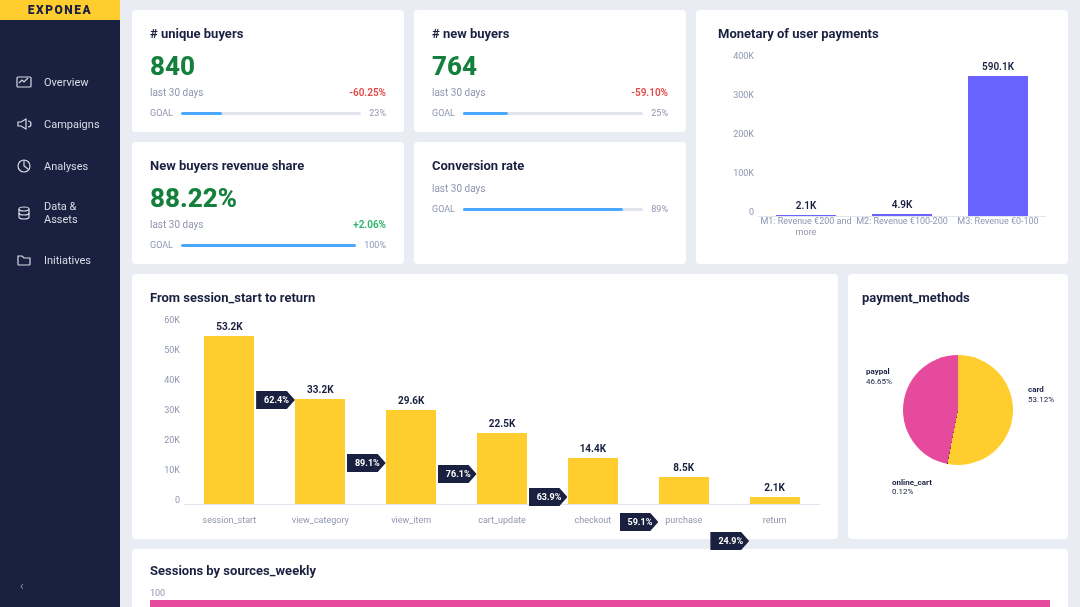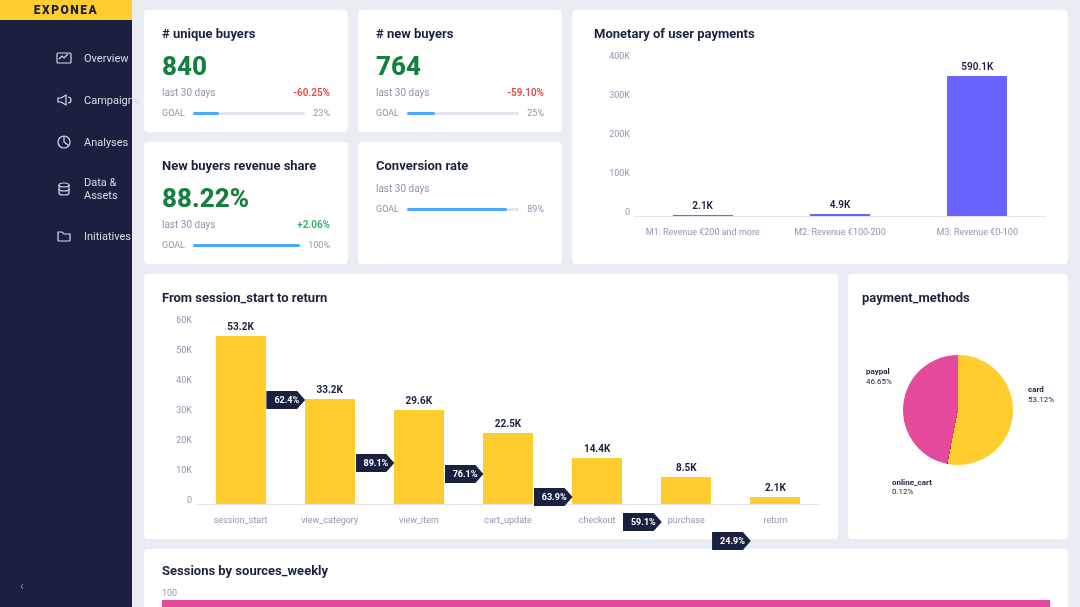--- a/index.html
+++ b/index.html
@@ -1,28 +1,28 @@
 <!DOCTYPE html>
 <html><head>
 <meta charset="utf-8">
 <style>
 * { margin:0; padding:0; box-sizing:border-box; font-family:-apple-system,BlinkMacSystemFont,"Segoe UI",Roboto,Helvetica,Arial,sans-serif; }
 body { background:#e9ecf2; width:1080px; height:607px; overflow:hidden; color:#1a2040; }
 .app { display:flex; height:607px; }
-.sidebar { width:132px; background:#1a2040; display:flex; flex-direction:column; position:relative; }
+.sidebar { width:120px; background:#1a2040; display:flex; flex-direction:column; position:relative; }
 .logo-bar { height:20px; background:#ffce2e; display:flex; align-items:center; justify-content:center; font-weight:900; font-size:12px; letter-spacing:1.5px; color:#1a2040; }
-.nav { padding-top:30px; display:flex; flex-direction:column; gap:26px;margin-left:40px; }
+.nav { padding-top:54px; display:flex; flex-direction:column; gap:26px; }
 .nav-item { display:flex; align-items:center; gap:12px; padding:0 16px; color:#d9dce5; font-size:11px; cursor:pointer; }
 .nav-icon { width:16px; height:16px; display:flex; align-items:center; justify-content:center; }
 .collapse-chev { position:absolute; bottom:14px; left:20px; color:#8f95b0; font-size:12px; cursor:pointer; }
 .main { flex:1; padding:10px 12px 0 12px; overflow:hidden; }
 .row { display:flex; gap:10px; margin-bottom:10px; }
 .card { background:#fff; border-radius:4px; padding:16px 18px 14px 18px; }
 .card-title { font-size:13px; font-weight:700; color:#1a2040; margin-bottom:10px; }
-.kpi { width:204px; }
+.kpi { width:272px; }
 .kpi-val { font-size:26px; font-weight:800; color:#15803d; margin-bottom:6px; }
 .sub-row { display:flex; justify-content:space-between; font-size:10px; color:#8f95b0; margin-bottom:10px; }
 .neg { color:#e24a4a; font-weight:600; }
 .pos { color:#2ab36a; font-weight:600; }
 .goal-row { display:flex; align-items:center; gap:8px; font-size:9px; color:#8f95b0; }
 .goal-bar { flex:1; height:3px; background:#e2e5ee; border-radius:2px; position:relative; }
 .goal-fill { position:absolute; left:0; top:0; height:100%; background:#4aa8ff; border-radius:2px; }
 .monetary { flex:1; padding:16px 22px 10px 22px; }
 .chart-area { position:relative; height:186px; margin-left:40px; }
 .y-ticks { position:absolute; left:-40px; top:0; bottom:20px; width:36px; display:flex; flex-direction:column; justify-content:space-between; }

